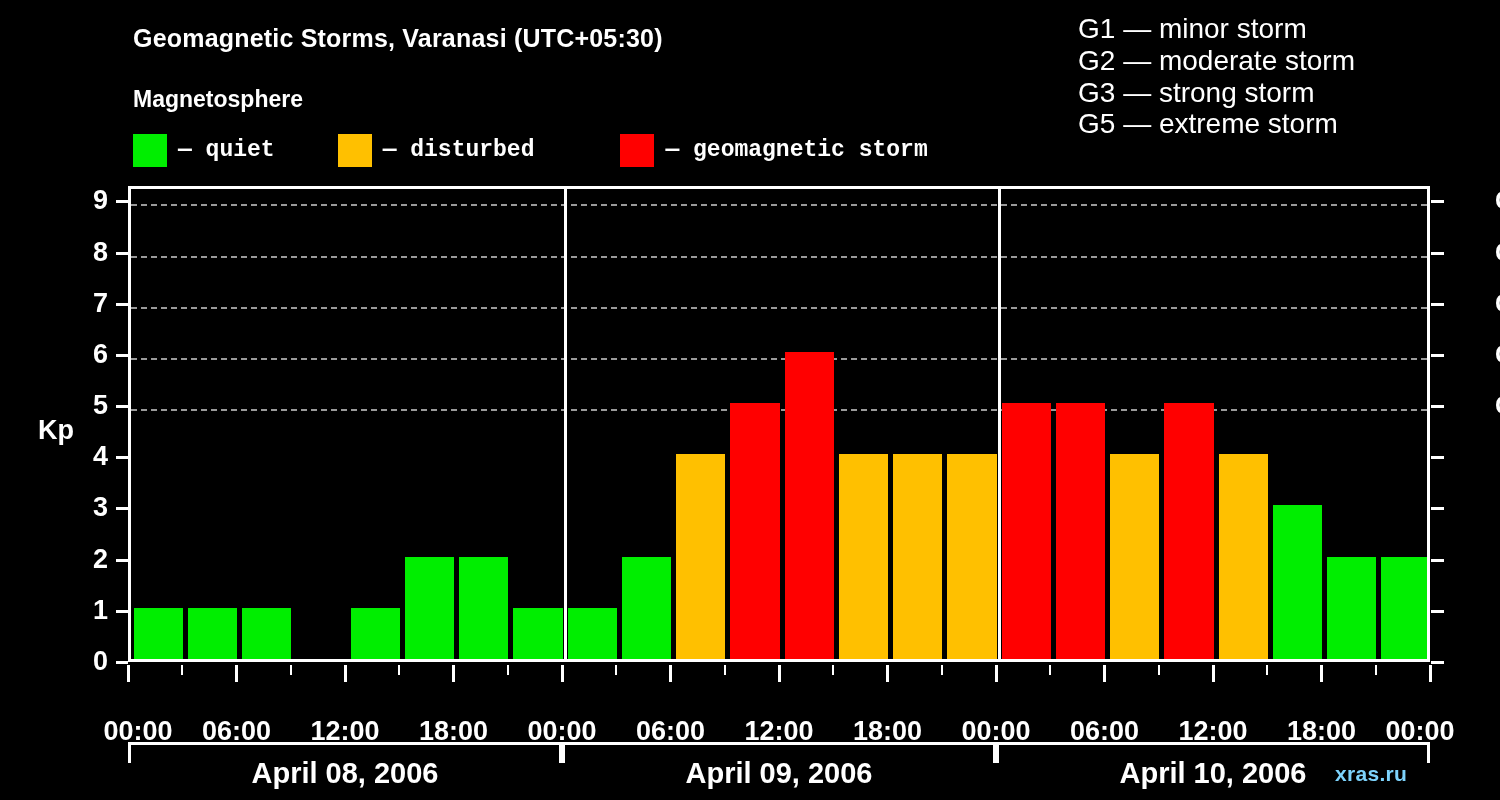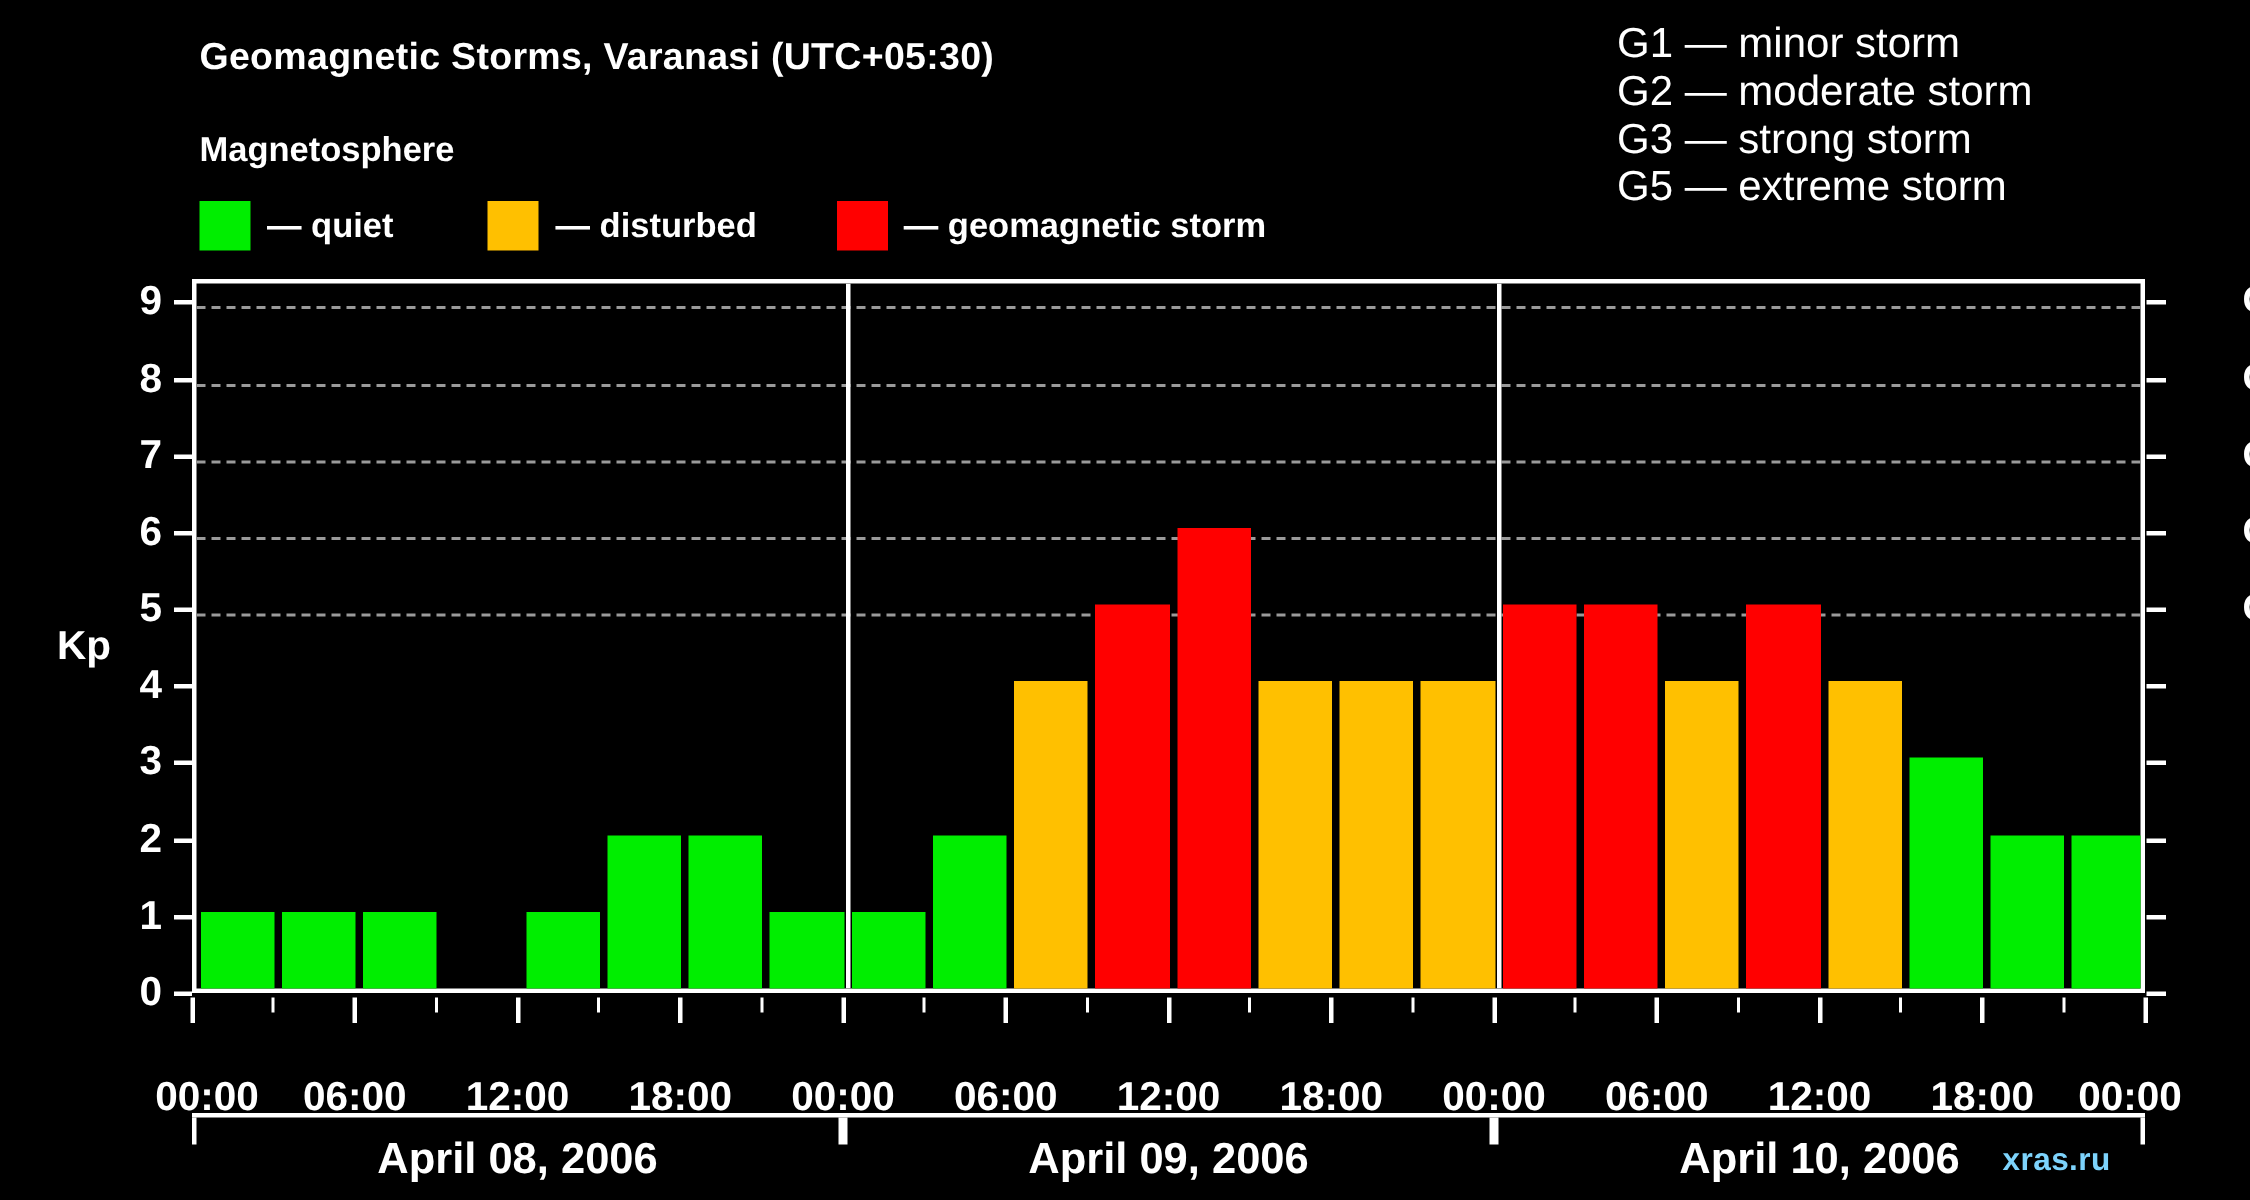--- a/index.html
+++ b/index.html
@@ -8,21 +8,21 @@
 
   .abs{position:absolute;}
 
   
   #chart-title{left:133px;top:24px;font-size:25px;font-weight:bold;letter-spacing:.2px;white-space:nowrap;}
   #mag-label{left:133px;top:86px;font-size:23px;font-weight:bold;white-space:nowrap;}
 
   #category-legend{left:133px;top:133px;height:34px;display:flex;align-items:center;}
   .cat-item{display:flex;align-items:center;white-space:nowrap;}
   .cat-swatch{width:34px;height:33px;display:block;}
-  .cat-text{font-size:23px;font-weight:bold;margin-left:11px;}
+  .cat-text{font-size:23px;font-weight:bold;margin-left:11px;font-family:Liberation Mono, monospace;}
 
   
   #storm-legend{left:1078px;top:13px;}
   .storm-row{font-size:28px;font-weight:normal;white-space:nowrap;line-height:31.8px;}
 
   
   #plot-frame{left:128px;top:186px;width:1302px;height:476px;border:3px solid #fff;box-sizing:border-box;}
   #plot-inner{position:absolute;left:0;top:0;right:0;bottom:0;overflow:hidden;}
 
   .gridline{position:absolute;left:0;right:0;height:0;border-top:2px dashed #9a9a9a;}
@@ -65,21 +65,21 @@
 
   <div class="abs" id="category-legend">
       <div class="cat-item">
         <span class="cat-swatch" style="background: rgb(0, 238, 0);"></span>
         <span class="cat-text">— quiet</span>
       </div>
       <div class="cat-item" style="margin-left: 63px;">
         <span class="cat-swatch" style="background: rgb(255, 192, 0);"></span>
         <span class="cat-text">— disturbed</span>
       </div>
-      <div class="cat-item" style="margin-left: 53px;">
+      <div class="cat-item" style="margin-left: 86px;">
         <span class="cat-swatch" style="background: rgb(255, 0, 0);"></span>
         <span class="cat-text">— geomagnetic storm</span>
       </div>
     </div>
 
   <div class="abs" id="storm-legend">
       <div class="storm-row">G1 — minor storm</div>
       <div class="storm-row">G2 — moderate storm</div>
       <div class="storm-row">G3 — strong storm</div>
       <div class="storm-row">G5 — extreme storm</div>

